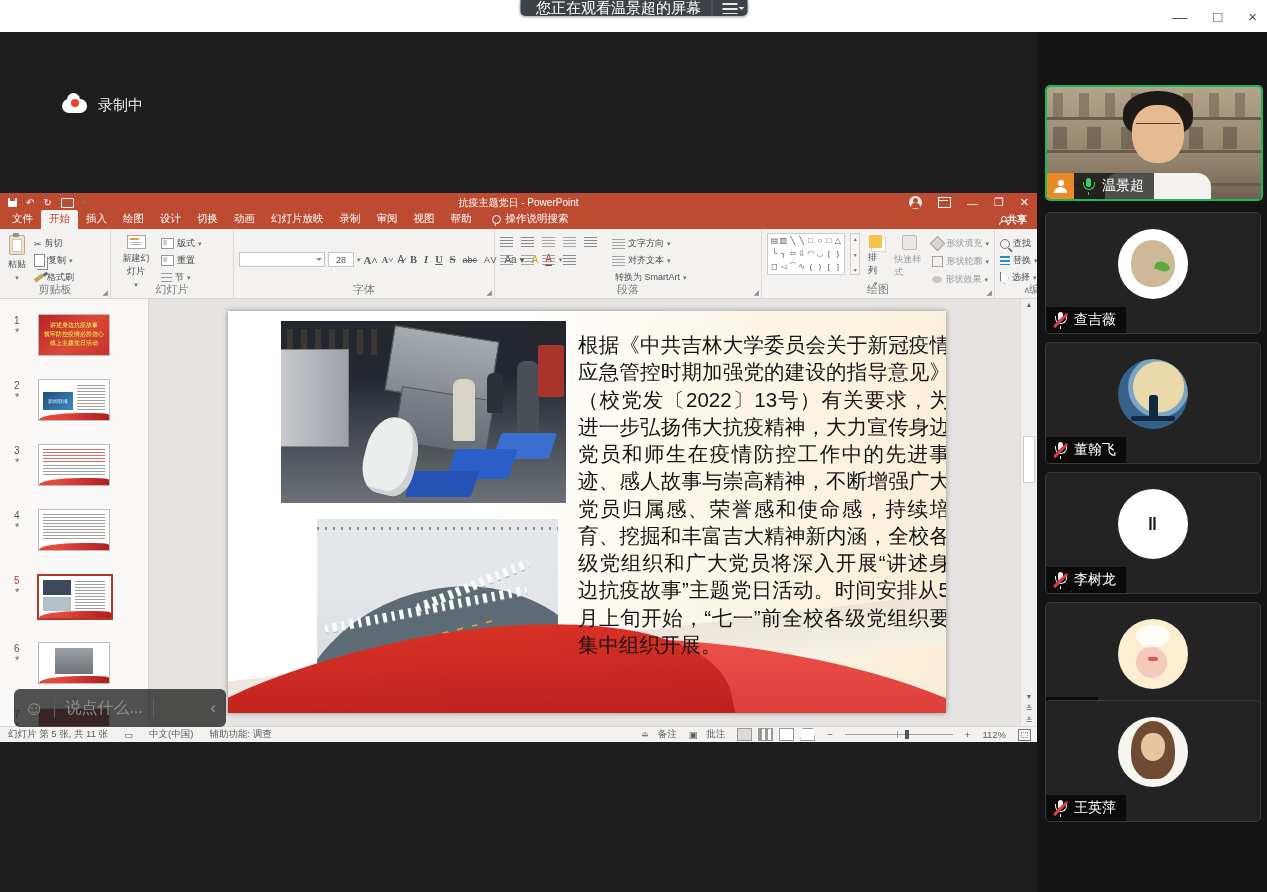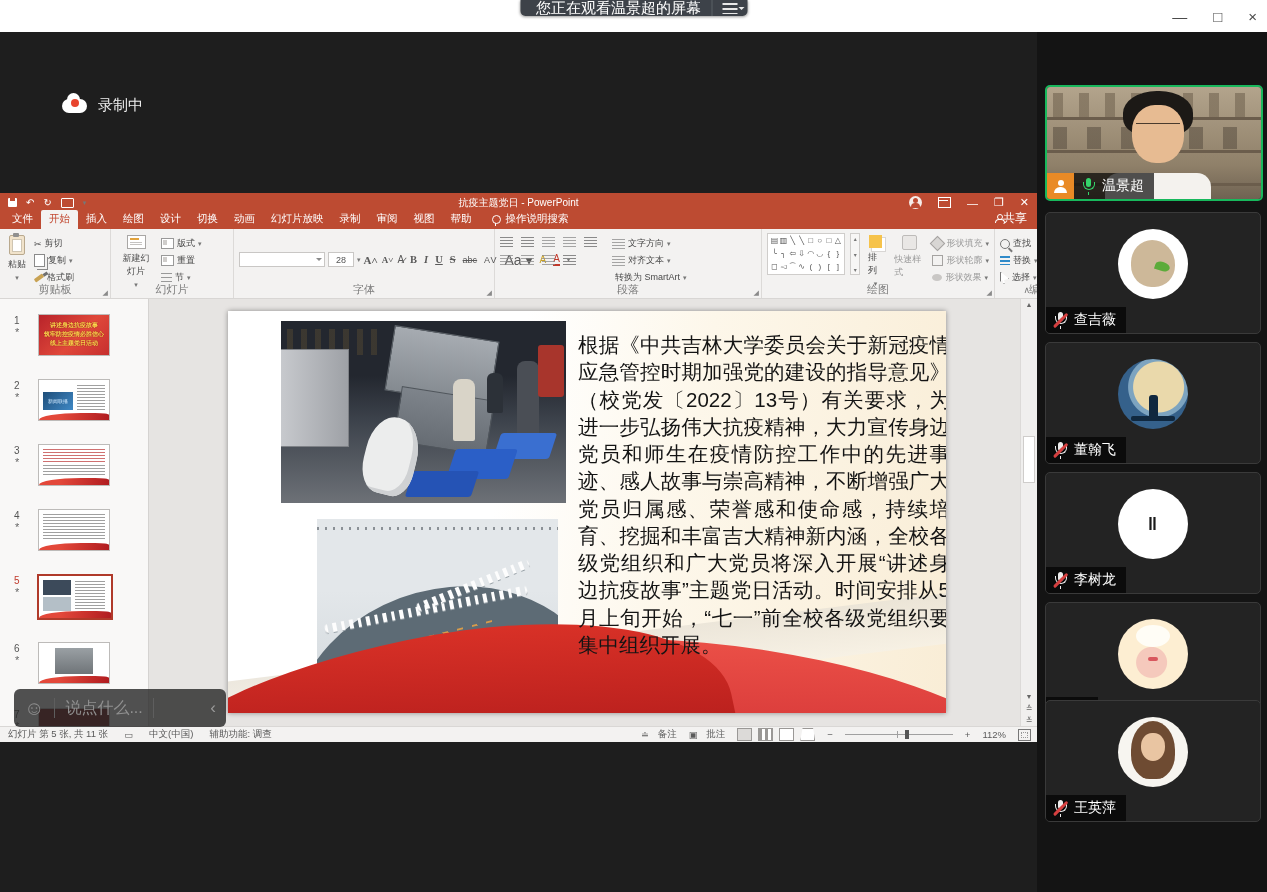--- a/index.html
+++ b/index.html
@@ -37,21 +37,21 @@
   .ribopt{width:11px;height:9px;border:1px solid #fff;display:inline-block;position:relative;}
   .ribopt::after{content:"";position:absolute;left:0;top:2px;width:9px;height:1px;background:#fff;}
   
   .ppt-tabs{position:relative;height:17px;background:#bd4b32;display:flex;align-items:flex-end;color:#fff;
             font-size:10.5px;padding-left:4px;}
   .tab{padding:2px 8px 3px;white-space:nowrap;}
   .tab.active{background:#f3f2f1;color:#c24a33;border-radius:2px 2px 0 0;}
   .searchbox{display:flex;align-items:center;gap:5px;margin-left:12px;padding-bottom:3px;}
   .bulb{width:7px;height:7px;border:1px solid #fff;border-radius:50%;position:relative;display:inline-block;}
   .bulb::after{content:"";position:absolute;left:2px;bottom:-3px;width:1.5px;height:2.5px;background:#fff;}
-  .sharebtn{position:absolute;right:10px;bottom:2px;display:flex;align-items:center;font-size:12px;}
+  .sharebtn{position:absolute;right:10px;bottom:2px;display:flex;align-items:center;font-size:10px;font-weight:bold;}
   .mini-person{width:8px;height:9px;position:relative;display:inline-block;}
   .mini-person::before{content:"";position:absolute;left:2px;top:0;width:4px;height:4px;border:1px solid #fff;border-radius:50%;}
   .mini-person::after{content:"";position:absolute;left:0;bottom:0;width:8px;height:3px;border:1px solid #fff;border-bottom:none;border-radius:4px 4px 0 0;}
   
   .ribbon{position:relative;height:69px;background:#f3f2f1;border-bottom:1px solid #d8d6d4;display:flex;
           color:#4a4a4a;font-size:9px;overflow:hidden;}
   .rgroup{position:relative;flex:none;display:flex;gap:5px;padding:4px 5px 12px;border-right:1px solid #dcdad8;}
   .glabel{position:absolute;bottom:1px;left:0;right:0;text-align:center;color:#7c7c7c;font-size:11px;}
   .launcher{position:absolute;right:2px;bottom:1px;color:#8a8a8a;font-size:7px;}
   .bigbtn{display:flex;flex-direction:column;align-items:center;justify-content:flex-start;gap:3px;padding:2px 3px 0;}
@@ -360,21 +360,21 @@
                 <span style="font-size:10px;">A̷</span>
               </span>
           </div>
           <div class="srow fmt">
             <b>B</b>
             <b style="font-style:italic;">I</b>
             <b class="un">U</b>
             <b class="st">S</b>
             <span class="st" style="font-size:9px;">abc</span>
             <span style="font-size:9px;letter-spacing:1px;">AV</span>
-            <span style="font-size:14px;text-align:center;">Aa ▾</span>
+            <span style="font-size:10px;text-align:center;">Aa ▾</span>
             <span style="color:#c9a227;font-size:10px;">A</span>
             <span style="color:#c0392b;font-size:10px;border-bottom:2px solid #c0392b;">A</span>
             <span class="caret">▾</span>
           </div>
           <span class="glabel">字体</span>
           <span class="launcher">◢</span>
         </div>
 
         <div class="rgroup" style="width:256px;">
           <div class="smallcol" style="gap:8px;">
@@ -448,21 +448,21 @@
             </div>
           <div class="bigbtn">
             <span class="ic i-arrange"></span>
             <span>排列</span>
             <span class="caret">▾</span>
           </div>
           <div class="bigbtn">
             <span class="ic i-qstyle"></span>
             <span style="color:#9a9a9a;">快速样式</span>
           </div>
-          <div class="smallcol" style="color:#9a9a9a;">
+          <div class="smallcol" style="color:#9a9a9a;justify-content:space-between;">
             <span class="srow">
                 <span class="ic i-fill"></span>
                 <span>形状填充</span>
                 <span class="caret">▾</span>
               </span>
             <span class="srow">
                 <span class="ic i-outline"></span>
                 <span>形状轮廓</span>
                 <span class="caret">▾</span>
               </span>

